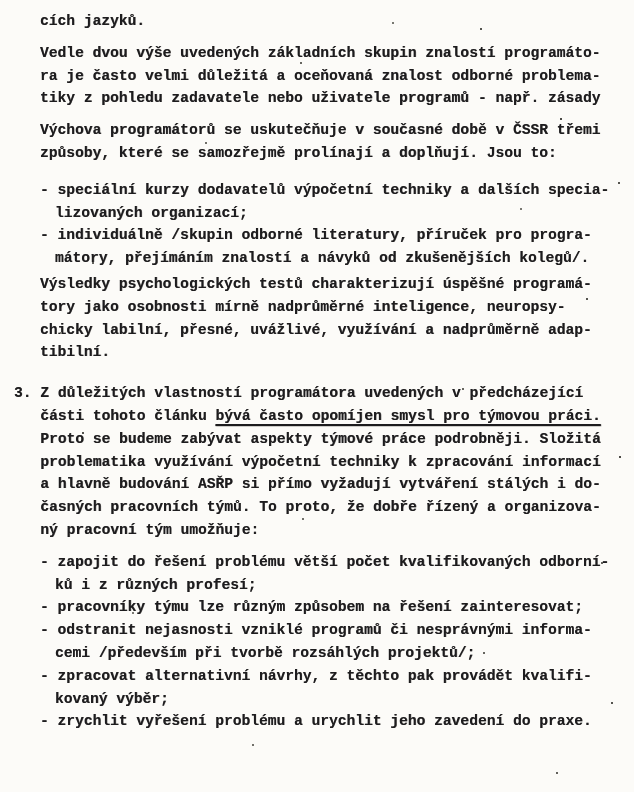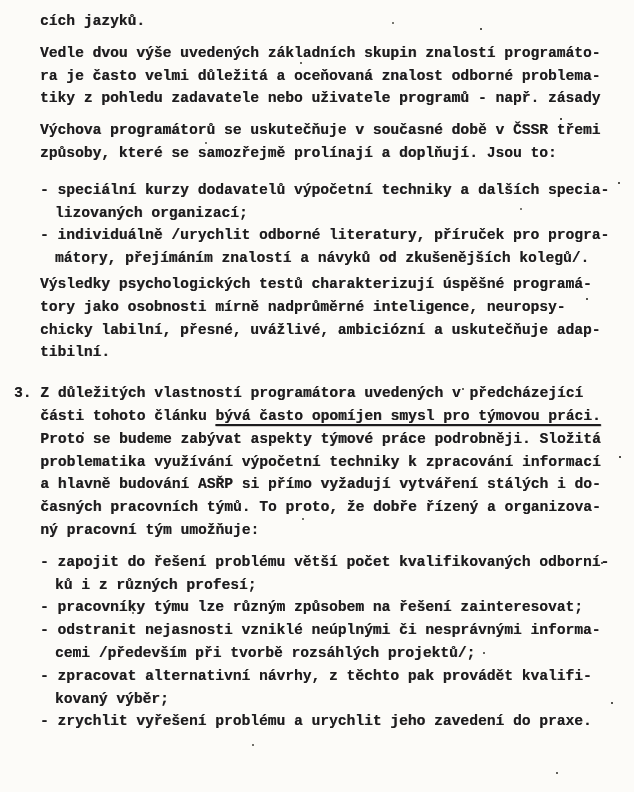--- a/index.html
+++ b/index.html
@@ -90,29 +90,29 @@
     <div class="line">Výchova programátorů se uskutečňuje v současné době v ČSSR třemi</div>
     <div class="line">způsoby, které se samozřejmě prolínají a doplňují. Jsou to:</div>
   </div>
 
   <div class="block list1">
     <div>
       <div class="line">- speciální kurzy dodavatelů výpočetní techniky a dalších specia-</div>
       <div class="line cont-bullet">lizovaných organizací;</div>
     </div>
     <div>
-      <div class="line">- individuálně /urychlit odborné literatury, příruček pro progra-</div>
+      <div class="line">- individuálně /skupin odborné literatury, příruček pro progra-</div>
       <div class="line cont-bullet">mátory, přejímáním znalostí a návyků od zkušenějších kolegů/.</div>
     </div>
   </div>
 
   <div class="block p3">
     <div class="line">Výsledky psychologických testů charakterizují úspěšné programá-</div>
     <div class="line">tory jako osobnosti mírně nadprůměrné inteligence, neuropsy-</div>
-    <div class="line">chicky labilní, přesné, uvážlivé, ambiciózní a uskutečňuje adap-</div>
+    <div class="line">chicky labilní, přesné, uvážlivé, využívání a nadprůměrně adap-</div>
     <div class="line">tibilní.</div>
   </div>
 
   <div class="block sec3">
     <div class="line"><span class="num">3.</span> <span>Z důležitých vlastností programátora uvedených v předcházející</span></div>
     <div class="line cont-num"><span>části tohoto článku </span><span class="u">bývá často opomíjen smysl pro týmovou práci.</span></div>
     <div class="line cont-num">Proto se budeme zabývat aspekty týmové práce podrobněji. Složitá</div>
     <div class="line cont-num">problematika využívání výpočetní techniky k zpracování informací</div>
     <div class="line cont-num">a hlavně budování ASŘP si přímo vyžadují vytváření stálých i do-</div>
     <div class="line cont-num">časných pracovních týmů. To proto, že dobře řízený a organizova-</div>
@@ -121,21 +121,21 @@
 
   <div class="block list2">
     <div>
       <div class="line">- zapojit do řešení problému větší počet kvalifikovaných odborní-</div>
       <div class="line cont-bullet">ků i z různých profesí;</div>
     </div>
     <div>
       <div class="line">- pracovníky týmu lze různým způsobem na řešení zainteresovat;</div>
     </div>
     <div>
-      <div class="line">- odstranit nejasnosti vzniklé neúplnými či nesprávnými informa-</div>
+      <div class="line">- odstranit nejasnosti vzniklé programů či nesprávnými informa-</div>
       <div class="line cont-bullet">cemi /především při tvorbě rozsáhlých projektů/;</div>
     </div>
     <div>
       <div class="line">- zpracovat alternativní návrhy, z těchto pak provádět kvalifi-</div>
       <div class="line cont-bullet">kovaný výběr;</div>
     </div>
     <div>
       <div class="line">- zrychlit vyřešení problému a urychlit jeho zavedení do praxe.</div>
     </div>
   </div>

